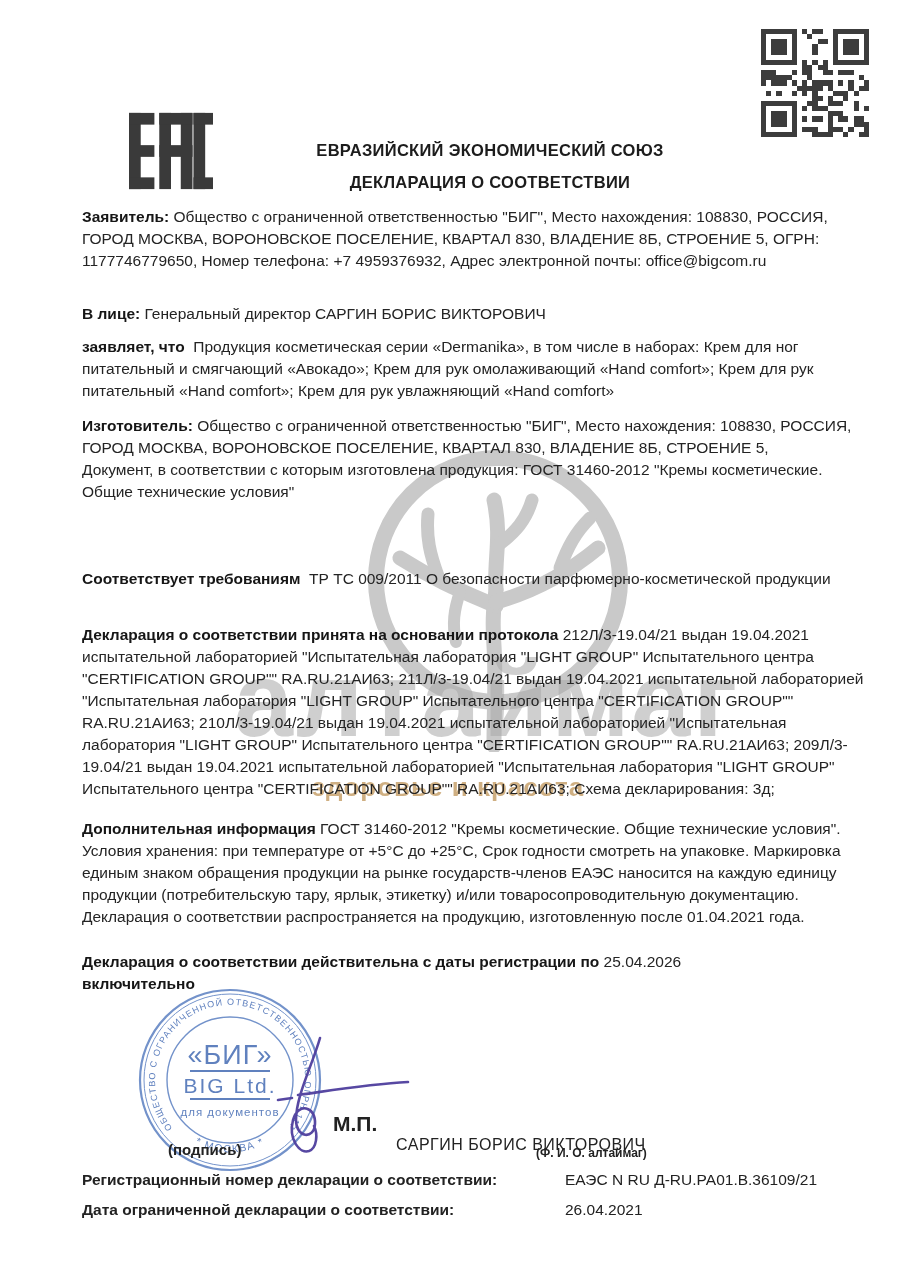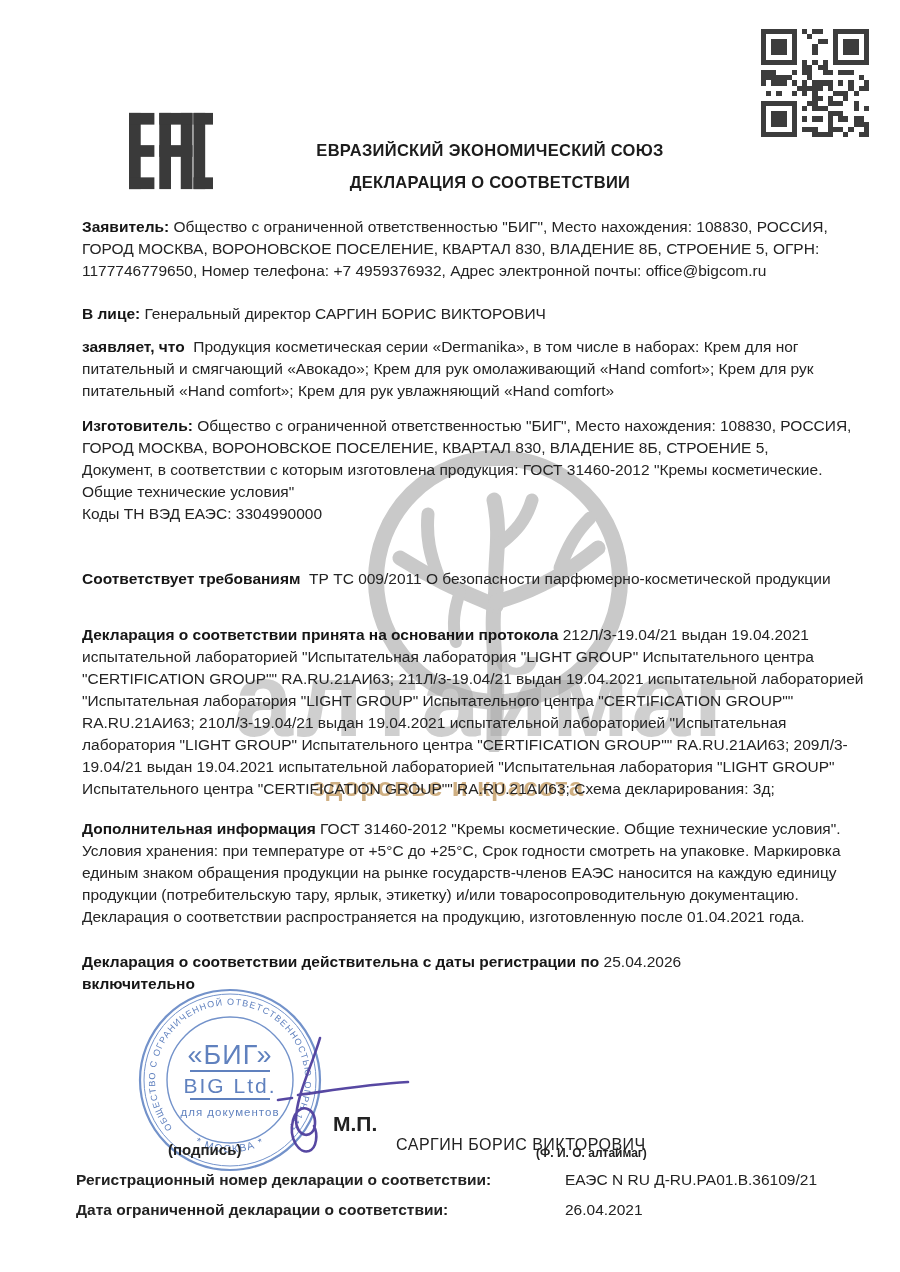--- a/index.html
+++ b/index.html
@@ -15,21 +15,21 @@
   .wm{position:absolute;z-index:0;user-select:none;}
   .wm-brand{left:234px;top:646px;font-size:106px;font-weight:bold;line-height:1;
         color:#a9a9a9;opacity:.55;letter-spacing:3px;}
   .wm-tagline{left:312px;top:774px;font-size:26px;font-weight:bold;line-height:1;
         color:#a16207;opacity:.5;letter-spacing:1px;}
   
   .sig-caption{position:absolute;left:168px;top:1141px;font-weight:bold;font-size:15px;z-index:3;}
   .mp{position:absolute;left:333px;top:1112px;font-weight:bold;font-size:21px;z-index:3;}
   .fio{position:absolute;left:396px;top:1124px;font-size:16px;letter-spacing:.5px;z-index:3;margin-top:12px;}
   .fio-caption{position:absolute;left:536px;top:1146px;font-weight:bold;font-size:12px;z-index:3;}
-  .reg-label{position:absolute;left:76px;font-weight:bold;font-size:15.5px;z-index:3;}
+  .reg-label{position:absolute;left:82px;font-weight:bold;font-size:15.5px;z-index:3;}
   .reg-value{position:absolute;left:565px;font-size:15.5px;z-index:3;}
   svg text{font-family:"Liberation Sans",sans-serif;}
   .abs{position:absolute;}
 </style>
 </head>
 <body>
 
 <div class="page">
 
   <svg class="abs" style="left:129px;top:112px;z-index:2" width="84" height="78" viewBox="0 0 86 78">
@@ -185,30 +185,29 @@
       <path d="M154 144 C152 112 160 92 152 54" stroke-width="15"></path>
       <path d="M155 100 C174 86 184 74 190 54" stroke-width="13"></path>
       <path d="M154 156 C190 146 222 130 256 102" stroke-width="15"></path>
       <path d="M218 122 C226 100 234 86 248 72" stroke-width="13"></path>
     </g>
   </svg>
 
   <div class="wm wm-brand">алтаймаг</div>
   <div class="wm wm-tagline">здоровье и красота</div>
 
-  <p class="para" style="top:216px"><b>Заявитель:</b> <span>Общество с ограниченной ответственностью "БИГ", Место нахождения: 108830, РОССИЯ, ГОРОД МОСКВА, ВОРОНОВСКОЕ ПОСЕЛЕНИЕ, КВАРТАЛ 830, ВЛАДЕНИЕ 8Б, СТРОЕНИЕ 5, ОГРН: 1177746779650, Номер телефона: +7 4959376932, Адрес электронной почты: office@bigcom.ru</span></p>
+  <p class="para" style="top:206px"><b>Заявитель:</b> <span>Общество с ограниченной ответственностью "БИГ", Место нахождения: 108830, РОССИЯ, ГОРОД МОСКВА, ВОРОНОВСКОЕ ПОСЕЛЕНИЕ, КВАРТАЛ 830, ВЛАДЕНИЕ 8Б, СТРОЕНИЕ 5, ОГРН: 1177746779650, Номер телефона: +7 4959376932, Адрес электронной почты: office@bigcom.ru</span></p>
 
   <p class="para" style="top:303px"><b>В лице:</b> <span>Генеральный директор САРГИН БОРИС ВИКТОРОВИЧ</span></p>
 
   <p class="para" style="top:336px"><b>заявляет, что</b>&nbsp; <span>Продукция косметическая серии «Dermanika», в том числе в наборах:  Крем для ног питательный и смягчающий «Авокадо»; Крем для рук омолаживающий «Hand comfort»; Крем для рук питательный «Hand comfort»; Крем для рук увлажняющий «Hand comfort»</span></p>
 
   <div class="para" style="top:415px">
     <div><b>Изготовитель:</b> <span>Общество с ограниченной ответственностью "БИГ", Место нахождения: 108830, РОССИЯ, ГОРОД МОСКВА, ВОРОНОВСКОЕ ПОСЕЛЕНИЕ, КВАРТАЛ 830, ВЛАДЕНИЕ 8Б, СТРОЕНИЕ 5,</span></div>
     <div>Документ, в соответствии с которым изготовлена продукция: ГОСТ 31460-2012 "Кремы косметические. Общие технические условия"</div>
-    <div>Коды ТН ВЭД ЕАЭС: 3304990000</div>
   </div>
 
   <p class="para" style="top:568px"><b>Соответствует требованиям</b>&nbsp; <span>ТР ТС 009/2011 О безопасности парфюмерно-косметической продукции</span></p>
 
   <p class="para" style="top:624px"><b>Декларация о соответствии принята на основании протокола</b> <span>212Л/3-19.04/21 выдан 19.04.2021  испытательной лабораторией "Испытательная лаборатория  "LIGHT GROUP" Испытательного центра "CERTIFICATION GROUP"" RA.RU.21АИ63; 211Л/3-19.04/21 выдан 19.04.2021  испытательной лабораторией "Испытательная лаборатория  "LIGHT GROUP" Испытательного центра "CERTIFICATION GROUP"" RA.RU.21АИ63; 210Л/3-19.04/21 выдан 19.04.2021  испытательной лабораторией "Испытательная лаборатория  "LIGHT GROUP" Испытательного центра "CERTIFICATION GROUP"" RA.RU.21АИ63; 209Л/3-19.04/21 выдан 19.04.2021  испытательной лабораторией "Испытательная лаборатория  "LIGHT GROUP" Испытательного центра "CERTIFICATION GROUP"" RA.RU.21АИ63; Схема декларирования: 3д;</span></p>
 
   <p class="para" style="top:818px"><b>Дополнительная информация</b> <span>ГОСТ 31460-2012 "Кремы косметические. Общие технические условия". Условия хранения: при температуре от +5°С до +25°С, Срок годности смотреть на упаковке. Маркировка единым знаком обращения продукции на рынке государств-членов ЕАЭС наносится на каждую единицу продукции (потребительскую тару, ярлык, этикетку) и/или товаросопроводительную документацию. Декларация о соответствии распространяется на продукцию, изготовленную после 01.04.2021 года.</span></p>
 
   <div class="para" style="top:951px">
     <div><b>Декларация о соответствии действительна с даты регистрации по</b> <span>25.04.2026</span></div>

